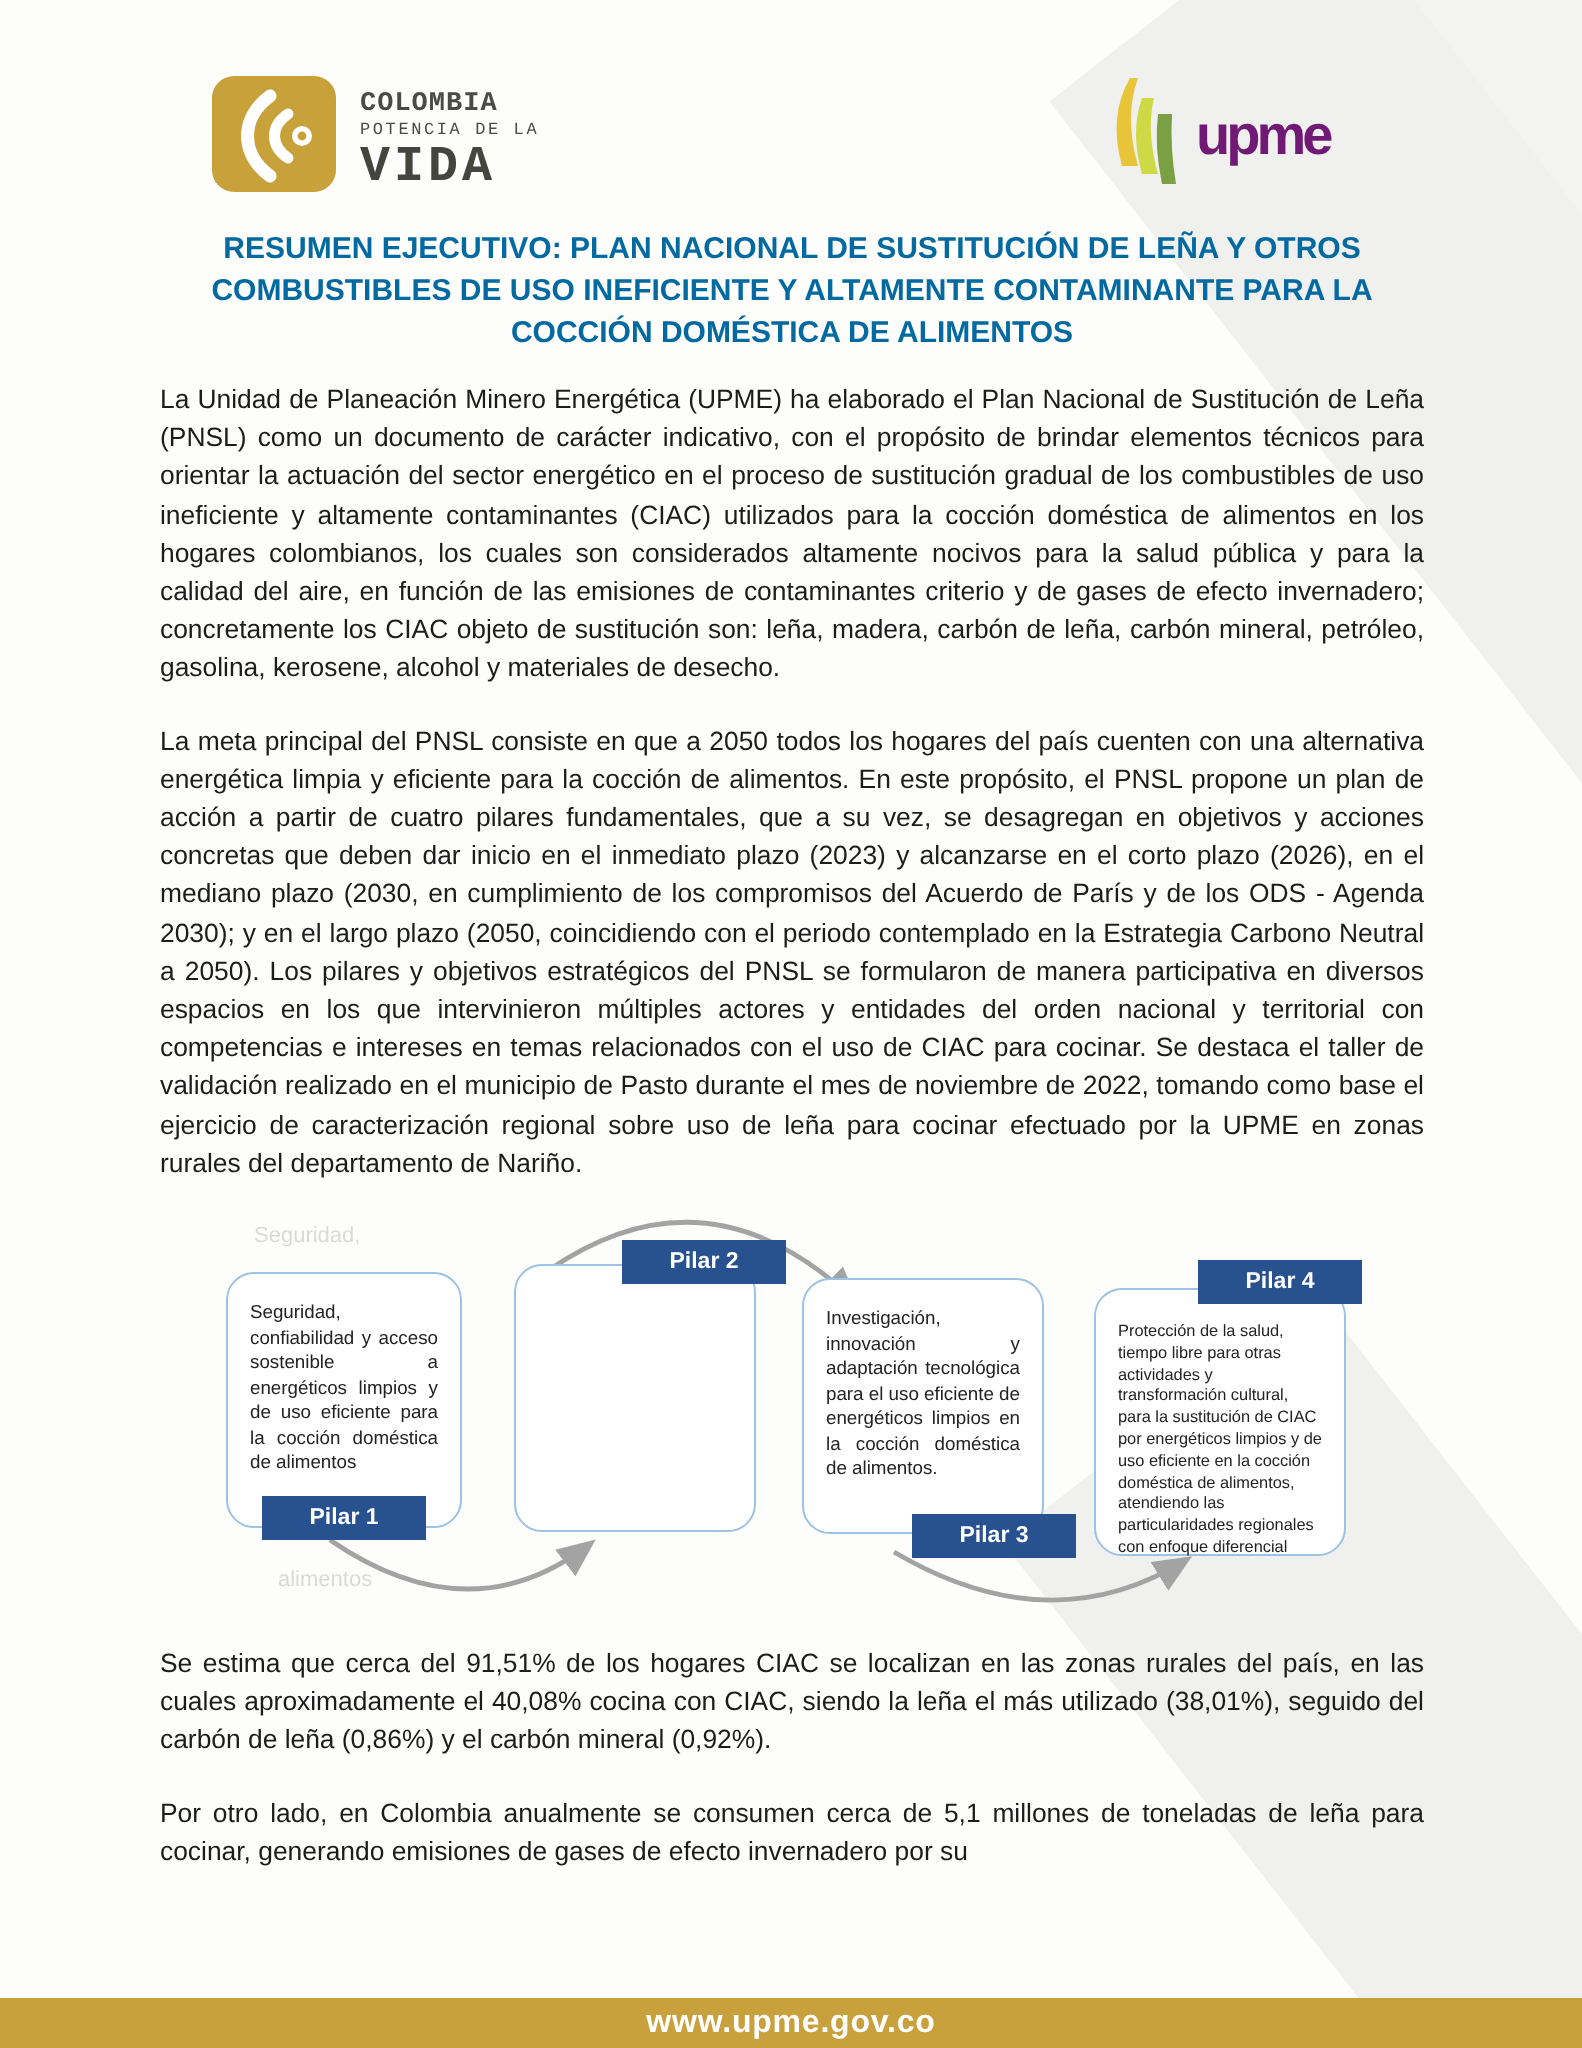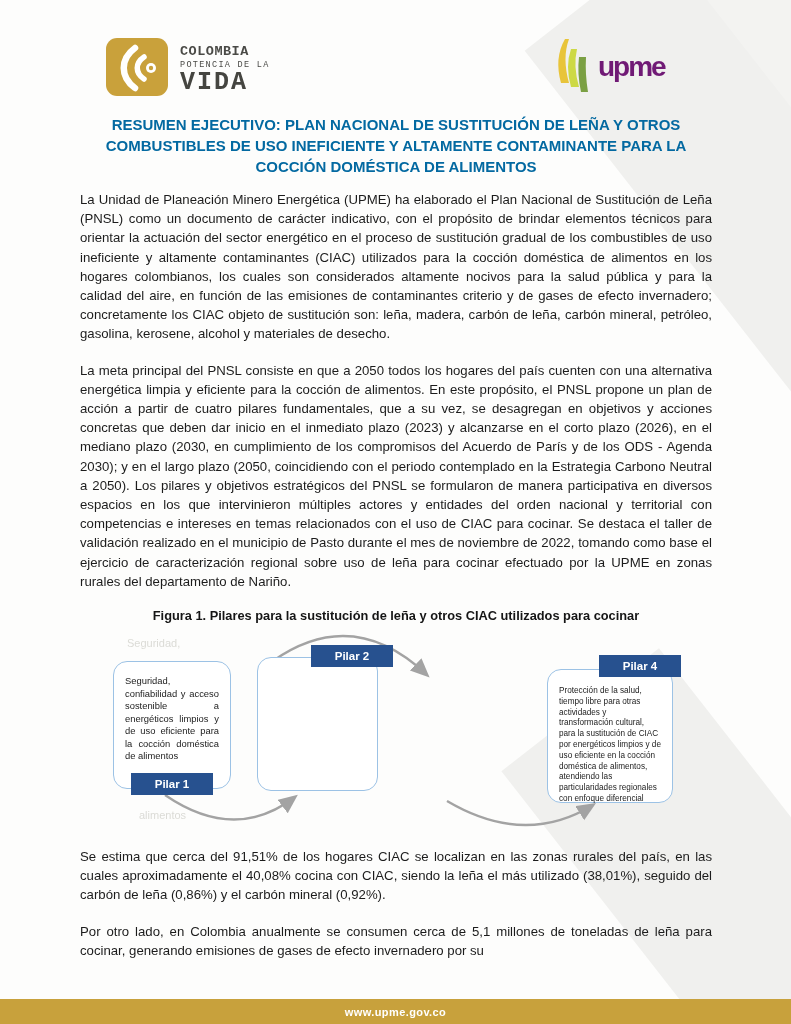--- a/index.html
+++ b/index.html
@@ -60,21 +60,21 @@
   .tab2 { top:-13px; right:-16px;margin-left:35px; }
   .tab3 { bottom:-13px; right:-17px; }
   .tab4 { top:-15px; right:-9px; }
 
   
   .footer-bar {
     position:absolute; left:0; bottom:0; width:791px; height:25px;
     background:#c8a13c; display:flex; align-items:center; justify-content:center;
     z-index:3;
   }
-  .footer-bar span { color:#ffffff; font-weight:bold; font-size:11px; letter-spacing:.4px;text-align:right; }
+  .footer-bar span { color:#ffffff; font-weight:bold; font-size:16px; letter-spacing:.4px;text-align:right; }
 </style>
 </head>
 <body>
 
 <div class="page">
 
   <div class="wm wm-top-right"></div>
   <div class="wm wm-mid-right"></div>
   <div class="wm wm-bottom-right"></div>
 
@@ -106,21 +106,20 @@
     <span class="upme-word">upme</span>
   </div>
 
   <div class="content">
 
     <h1 class="doc-title">RESUMEN EJECUTIVO: PLAN NACIONAL DE SUSTITUCIÓN DE LEÑA Y OTROS COMBUSTIBLES DE USO INEFICIENTE Y ALTAMENTE CONTAMINANTE PARA LA COCCIÓN DOMÉSTICA DE ALIMENTOS</h1>
 
     <p class="para">La Unidad de Planeación Minero Energética (UPME) ha elaborado el Plan Nacional de Sustitución de Leña (PNSL) como un documento de carácter indicativo, con el propósito de brindar elementos técnicos para orientar la actuación del sector energético en el proceso de sustitución gradual de los combustibles de uso ineficiente y altamente contaminantes (CIAC) utilizados para la cocción doméstica de alimentos en los hogares colombianos, los cuales son considerados altamente nocivos para la salud pública y para la calidad del aire, en función de las emisiones de contaminantes criterio y de gases de efecto invernadero; concretamente los CIAC objeto de sustitución son: leña, madera, carbón de leña, carbón mineral, petróleo, gasolina, kerosene, alcohol y materiales de desecho.</p>
     <p class="para">La meta principal del PNSL consiste en que a 2050 todos los hogares del país cuenten con una alternativa energética limpia y eficiente para la cocción de alimentos. En este propósito, el PNSL propone un plan de acción a partir de cuatro pilares fundamentales, que a su vez, se desagregan en objetivos y acciones concretas que deben dar inicio en el inmediato plazo (2023) y alcanzarse en el corto plazo (2026), en el mediano plazo (2030, en cumplimiento de los compromisos del Acuerdo de París y de los ODS - Agenda 2030); y en el largo plazo (2050, coincidiendo con el periodo contemplado en la Estrategia Carbono Neutral a 2050). Los pilares y objetivos estratégicos del PNSL se formularon de manera participativa en diversos espacios en los que intervinieron múltiples actores y entidades del orden nacional y territorial con competencias e intereses en temas relacionados con el uso de CIAC para cocinar. Se destaca el taller de validación realizado en el municipio de Pasto durante el mes de noviembre de 2022, tomando como base el ejercicio de caracterización regional sobre uso de leña para cocinar efectuado por la UPME en zonas rurales del departamento de Nariño.</p>
 
-    <div class="fig-caption">Figura 1. Pilares para la sustitución de leña y otros CIAC utilizados para cocinar</div>
 
     <div class="figure">
       <span class="ghost ghost1">Seguridad,</span>
       <span class="ghost ghost2">alimentos</span>
 
       <svg class="arrows" width="600" height="198" viewBox="0 0 600 198">
         <defs>
           <marker id="ah" orient="auto" markerWidth="9" markerHeight="8" refX="6.5" refY="3.5">
             <path d="M0,0 L8,3.5 L0,7 Z" fill="#a3a3a3"></path>
           </marker>
@@ -132,20 +131,24 @@
 
       <div class="pillar-box pb1">
         <div class="body">Seguridad, confiabilidad y acceso sostenible a energéticos limpios y de uso eficiente para la cocción doméstica de alimentos</div>
         <div class="pillar-tab tab1">Pilar 1</div>
       </div>
 
       <div class="pillar-box pb2">
         <div class="pillar-tab tab2">Pilar 2</div>
       </div>
 
+      <div class="pillar-box pb3">
+        <div class="body">Investigación, innovación y adaptación tecnológica para el uso eficiente de energéticos limpios en la cocción doméstica de alimentos.</div>
+        <div class="pillar-tab tab3">Pilar 3</div>
+      </div>
 
       <div class="pillar-box pb4">
         <div class="pillar-tab tab4">Pilar 4</div>
         <div class="body" style="margin-top:6px;">Protección de la salud, tiempo libre para otras actividades y transformación cultural, para la sustitución de CIAC por energéticos limpios y de uso eficiente en la cocción doméstica de alimentos, atendiendo las particularidades regionales con enfoque diferencial</div>
       </div>
     </div>
 
     <p class="para">Se estima que cerca del 91,51% de los hogares CIAC se localizan en las zonas rurales del país, en las cuales aproximadamente el 40,08% cocina con CIAC, siendo la leña el más utilizado (38,01%), seguido del carbón de leña (0,86%) y el carbón mineral (0,92%).</p>
     <p class="para" style="margin-bottom:0;">Por otro lado, en Colombia anualmente se consumen cerca de 5,1 millones de toneladas de leña para cocinar, generando emisiones de gases de efecto invernadero por su</p>
 

